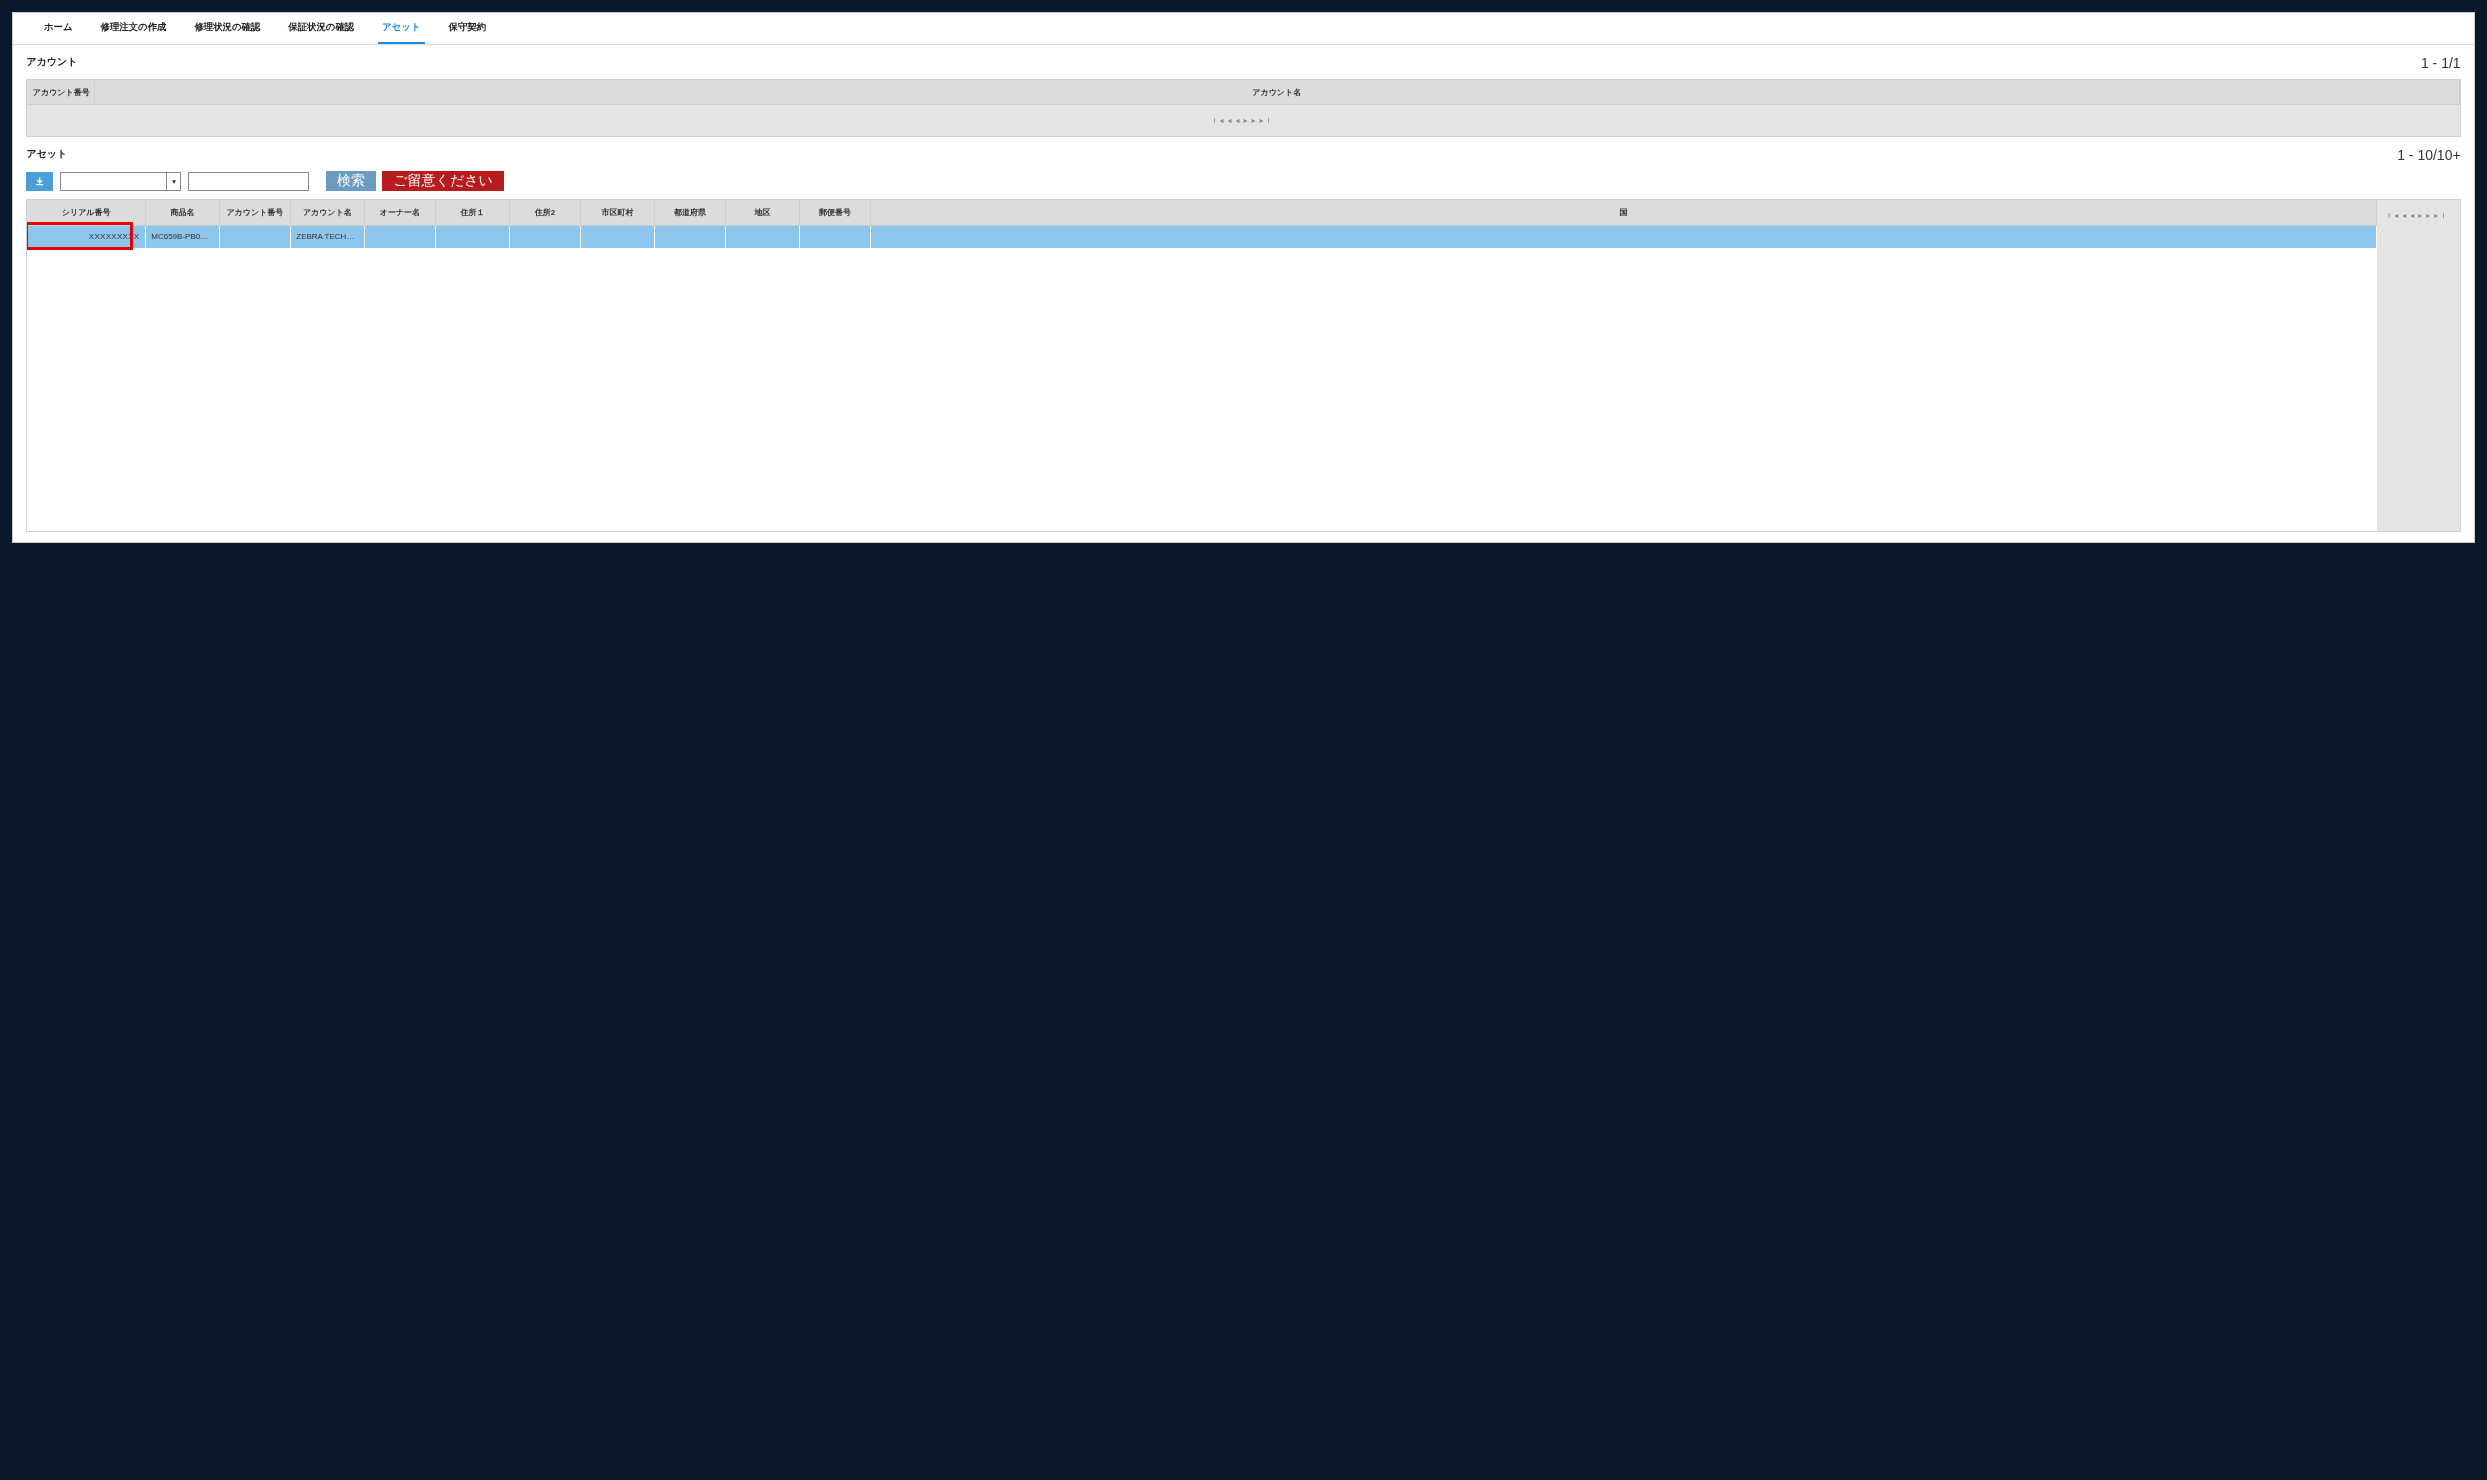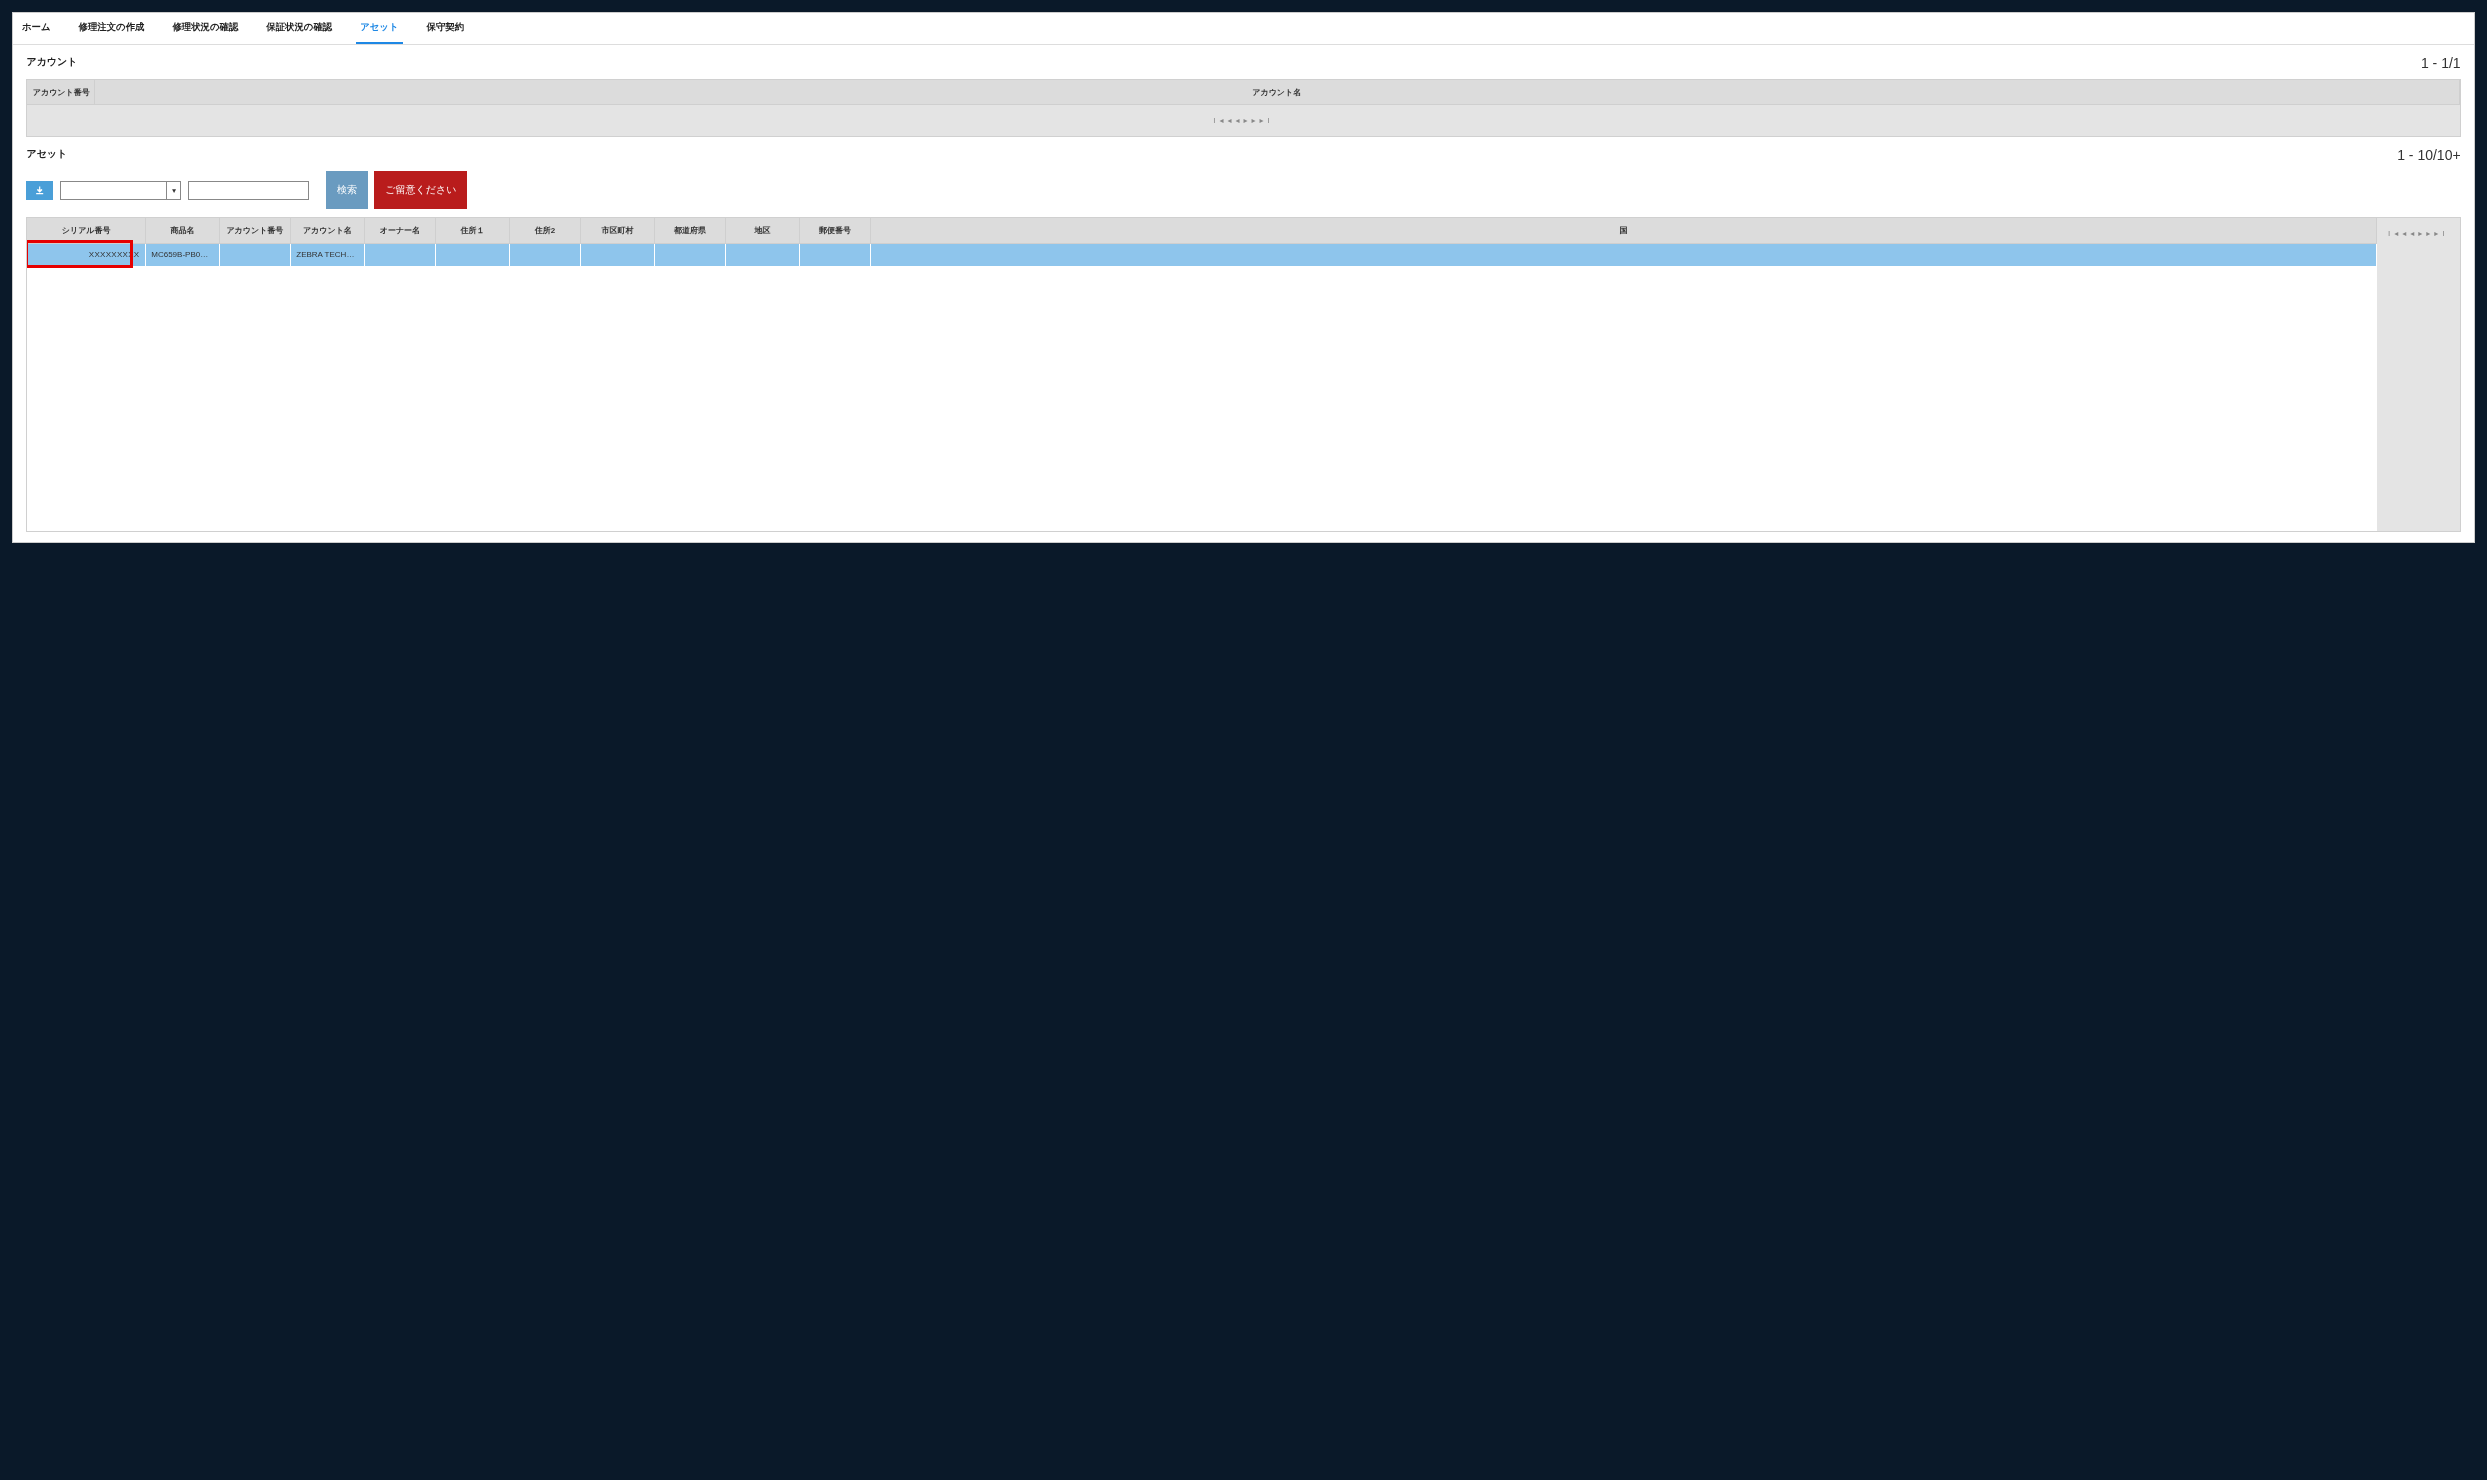--- a/index.html
+++ b/index.html
@@ -13,21 +13,21 @@
     .app-frame {
       background: #fff;
       border: 0.7px solid #ccc;
       min-height: 531px;
       display: flex;
       flex-direction: column;
     }
     .tab-nav {
       display: flex;
       border-bottom: 0.7px solid #ddd;
-      padding: 0 5px;
+      padding: 0 27px;
       gap: 20px;
       background: #fff;
     }
     .tab-item {
       padding: 8px 4px;
       font-size: 9.4px;
       font-weight: bold;
       color: #222;
       cursor: pointer;
       border-bottom: 2px solid transparent;
@@ -146,25 +146,25 @@
       font-size: 6.7px;
     }
     .text-input {
       width: 121px;
       height: 19px;
       border: 0.7px solid #888;
       padding: 0 4px;
       font-size: 8px;
     }
     .btn {
-      height: 38px;
+      height: 20px;
       padding: 0 10.8px;
       border: none;
       color: #fff;
-      font-size: 10px;
+      font-size: 14px;
       cursor: pointer;
     }
     .btn-search { background: #6a9bc0; }
     .btn-note { background: #b91c1c; }
     .asset-scroll {
       overflow-x: auto;
       overflow-y: hidden;
     }
     .asset-hscroll {
       height: 10.8px;

